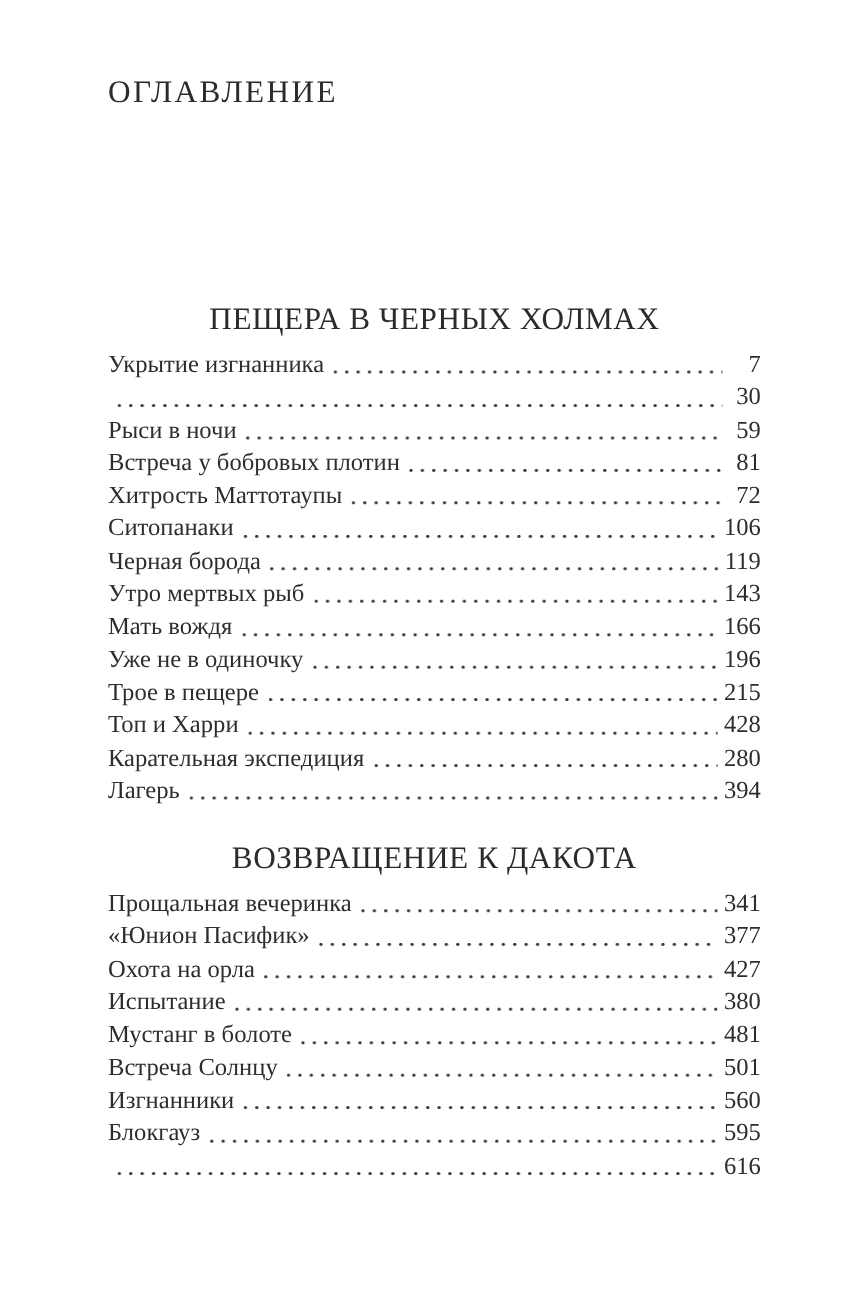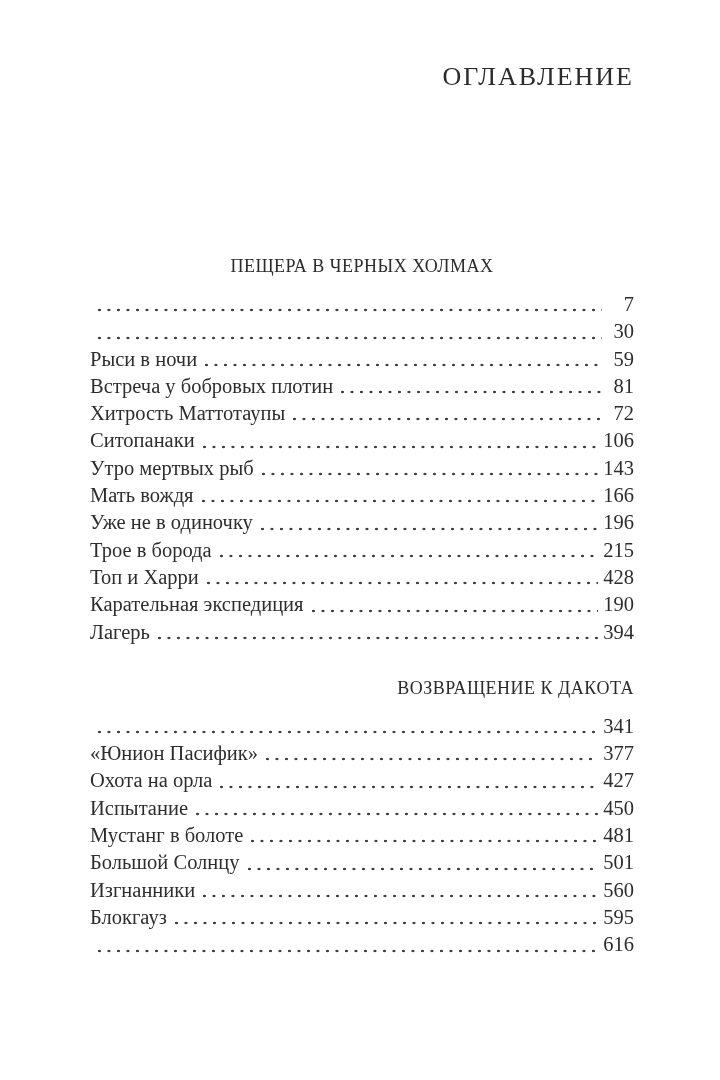--- a/index.html
+++ b/index.html
@@ -19,39 +19,38 @@
     width: 720px;
     height: 1080px;
     padding: 0 86px 0 90px;
   }
   .toc-title {
     margin: 0;
     padding-top: 64px;
     font-size: 26px;
     line-height: 26px;
     font-weight: 400;
-    text-align: right;
+    text-align: left;
     letter-spacing: 2px;
     color: #2b2b2b;
   }
   .section-heading {
     margin: 0;
-    font-size: 18px;
+    font-size: 26px;
     line-height: 26px;
     font-weight: 400;
     text-align: center;
     letter-spacing: 0.5px;
     color: #2b2b2b;
   }
   .section:first-of-type .section-heading {
     margin-top: 163px;
   }
   .section + .section .section-heading {
     margin-top: 29px;
-    text-align: right;
   }
   .entries {
     margin-top: 12px;
   }
   .entry {
     display: flex;
     align-items: baseline;
     height: 27.3px;
     line-height: 27.3px;
     font-size: 20.5px;
@@ -80,20 +79,21 @@
 <body>
 
 <div class="page">
   <h1 class="toc-title">ОГЛАВЛЕНИЕ</h1>
 
   <div id="toc-root">
   <div class="section">
     <h2 class="section-heading">ПЕЩЕРА В ЧЕРНЫХ ХОЛМАХ</h2>
     <div class="entries">
   <div class="entry">
+    <span class="entry-title">Укрытие изгнанника</span>
     <span class="dot-leader"></span>
     <span class="entry-page">7</span>
   </div>
 
   <div class="entry">
     <span class="dot-leader"></span>
     <span class="entry-page">30</span>
   </div>
 
   <div class="entry">
@@ -113,99 +113,105 @@
     <span class="dot-leader"></span>
     <span class="entry-page">72</span>
   </div>
 
   <div class="entry">
     <span class="entry-title">Ситопанаки</span>
     <span class="dot-leader"></span>
     <span class="entry-page">106</span>
   </div>
 
+  <div class="entry">
+    <span class="entry-title">Черная борода</span>
+    <span class="dot-leader"></span>
+    <span class="entry-page">119</span>
+  </div>
 
   <div class="entry">
     <span class="entry-title">Утро мертвых рыб</span>
     <span class="dot-leader"></span>
     <span class="entry-page">143</span>
   </div>
 
   <div class="entry">
     <span class="entry-title">Мать вождя</span>
     <span class="dot-leader"></span>
     <span class="entry-page">166</span>
   </div>
 
   <div class="entry">
     <span class="entry-title">Уже не в одиночку</span>
     <span class="dot-leader"></span>
     <span class="entry-page">196</span>
   </div>
 
   <div class="entry">
-    <span class="entry-title">Трое в борода</span>
+    <span class="entry-title">Трое в пещере</span>
     <span class="dot-leader"></span>
     <span class="entry-page">215</span>
   </div>
 
   <div class="entry">
     <span class="entry-title">Топ и Харри</span>
     <span class="dot-leader"></span>
     <span class="entry-page">428</span>
   </div>
 
   <div class="entry">
     <span class="entry-title">Карательная экспедиция</span>
     <span class="dot-leader"></span>
-    <span class="entry-page">190</span>
+    <span class="entry-page">280</span>
   </div>
 
   <div class="entry">
     <span class="entry-title">Лагерь</span>
     <span class="dot-leader"></span>
     <span class="entry-page">394</span>
   </div>
 </div>
   </div>
 
   <div class="section">
     <h2 class="section-heading">ВОЗВРАЩЕНИЕ К ДАКОТА</h2>
     <div class="entries">
   <div class="entry">
+    <span class="entry-title">Прощальная вечеринка</span>
     <span class="dot-leader"></span>
     <span class="entry-page">341</span>
   </div>
 
   <div class="entry">
     <span class="entry-title">«Юнион Пасифик»</span>
     <span class="dot-leader"></span>
     <span class="entry-page">377</span>
   </div>
 
   <div class="entry">
     <span class="entry-title">Охота на орла</span>
     <span class="dot-leader"></span>
     <span class="entry-page">427</span>
   </div>
 
   <div class="entry">
     <span class="entry-title">Испытание</span>
     <span class="dot-leader"></span>
-    <span class="entry-page">450</span>
+    <span class="entry-page">380</span>
   </div>
 
   <div class="entry">
     <span class="entry-title">Мустанг в болоте</span>
     <span class="dot-leader"></span>
     <span class="entry-page">481</span>
   </div>
 
   <div class="entry">
-    <span class="entry-title">Большой Солнцу</span>
+    <span class="entry-title">Встреча Солнцу</span>
     <span class="dot-leader"></span>
     <span class="entry-page">501</span>
   </div>
 
   <div class="entry">
     <span class="entry-title">Изгнанники</span>
     <span class="dot-leader"></span>
     <span class="entry-page">560</span>
   </div>
 

